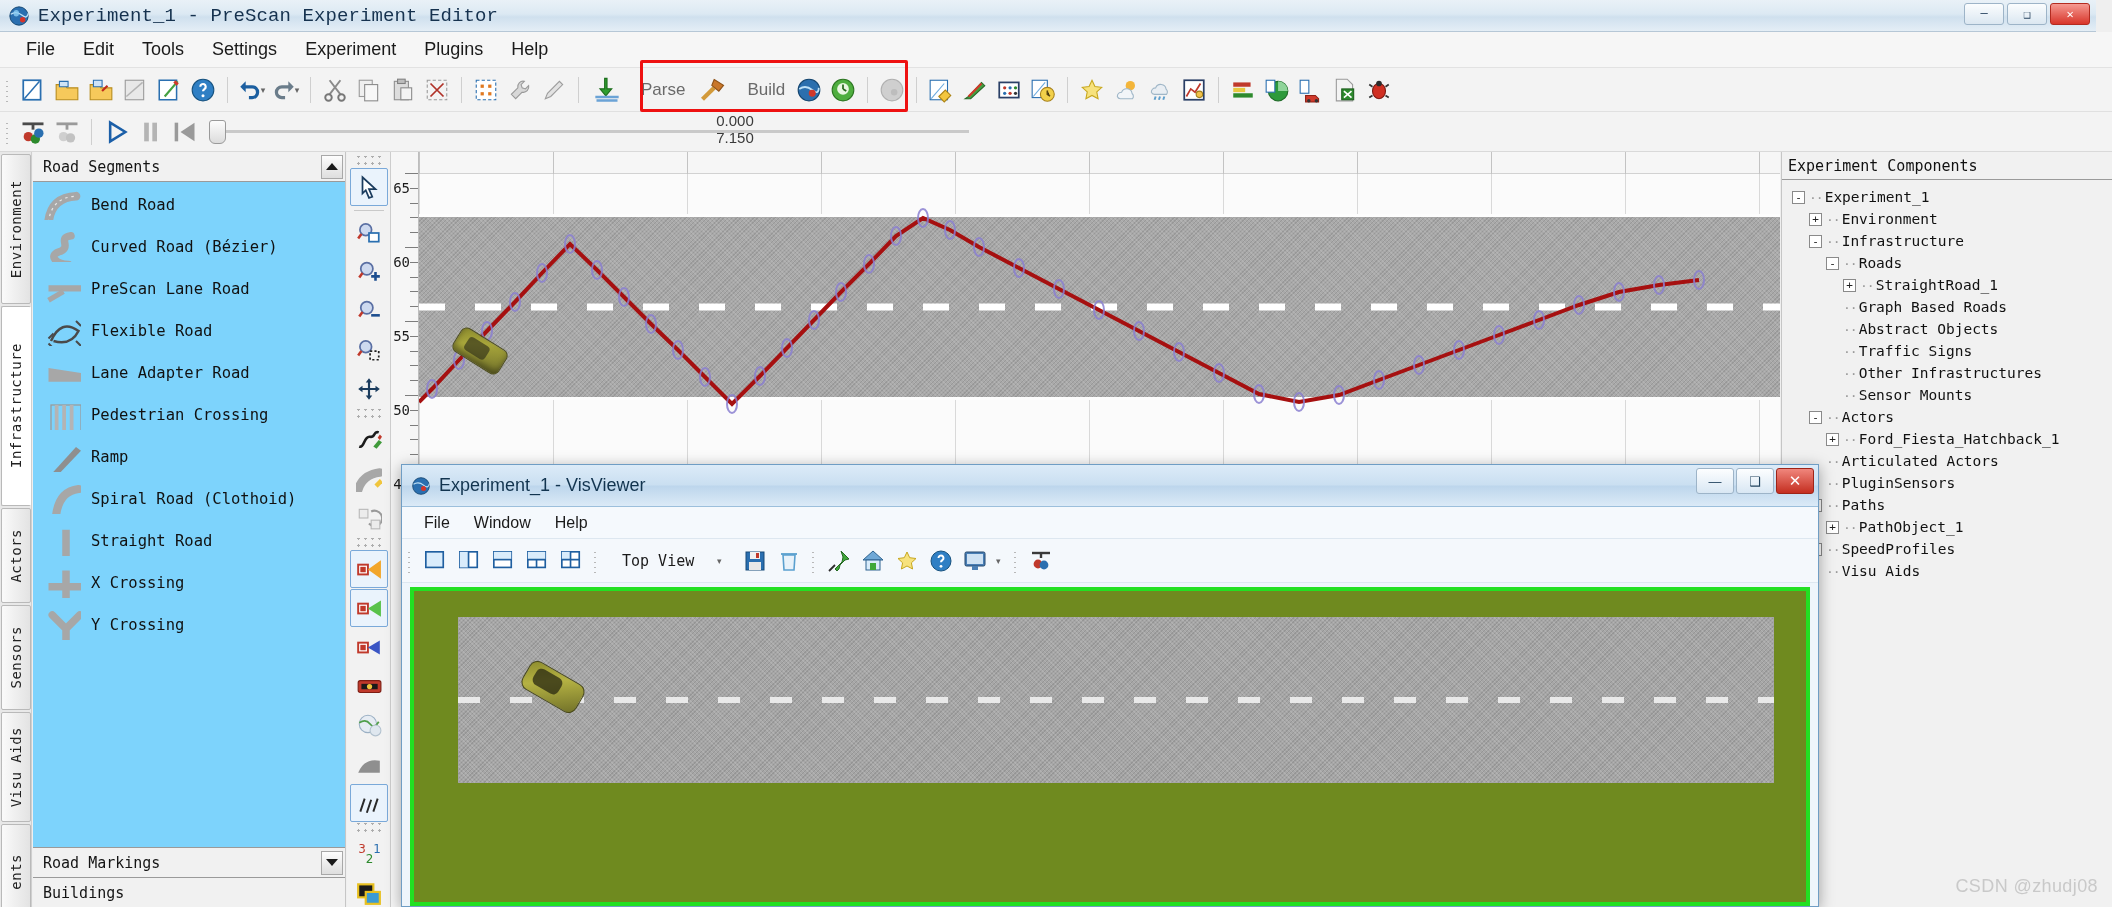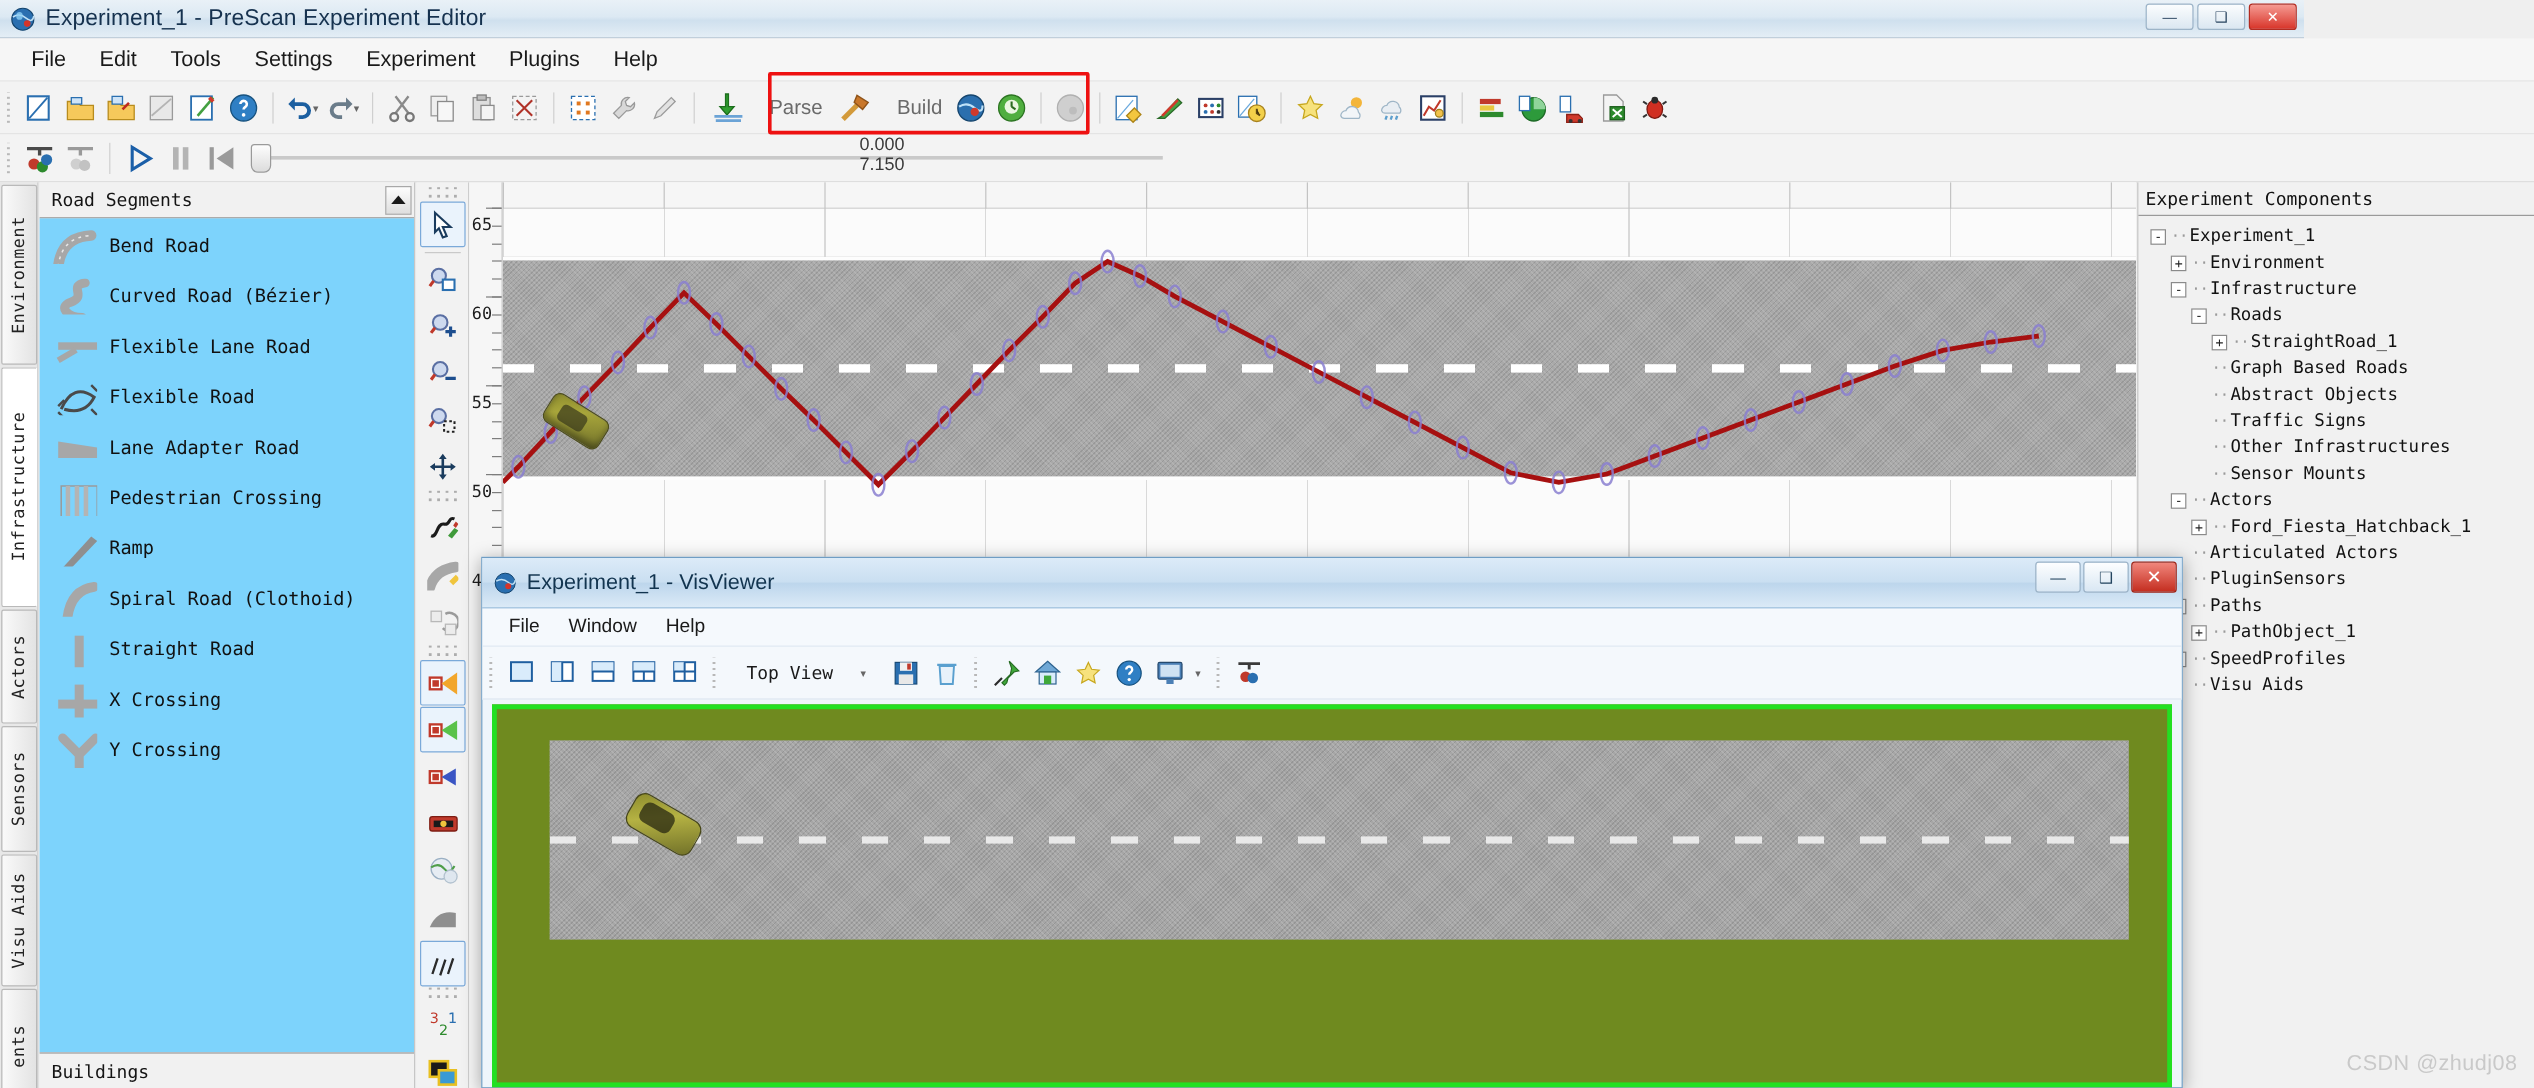--- a/index.html
+++ b/index.html
@@ -12,24 +12,24 @@
   }
   #app {
     position: relative;
     width: 2112px; height: 907px;
     background: #efefef;
     overflow: hidden;
   }
 
   
   .titlebar {
-    position: absolute; left: 0; top: 0; width: 1920px; height: 32px;
+    position: absolute; left: 0; top: 0; width: 2096px; height: 32px;
     background: linear-gradient(to bottom, #e9f1f7 0%, #dce9f3 45%, #cfe0ee 55%, #e4eef6 100%);
     border-bottom: 1px solid #b6c7d6;
-    display: flex; align-items: center;
+    display: flex; align-items: center; font-family: Liberation Mono, monospace;
   }
   .titlebar .app-ico {
     width: 22px; height: 22px; margin-left: 8px; margin-right: 8px;
     flex: 0 0 auto;
   }
   .titlebar .title-text {
     font-size: 19px; color: #16324f; white-space: nowrap;
     letter-spacing: .1px;
   }
   .win-btns { position: absolute; right: 6px; top: 3px; display: flex; gap: 3px; }
@@ -732,21 +732,21 @@
           <span class="pi-ico"><svg viewBox="0 0 24 24" width="40" height="30">
               <path d="M20 3 C8 5 22 12 10 16 C2 19 8 26 18 26" stroke="#a7a7a7" stroke-width="6" fill="none" stroke-linecap="round"></path>
             </svg></span>
           <span class="pi-label">Curved Road (Bézier)</span>
         </div>
         <div class="pal-item">
           <span class="pi-ico"><svg viewBox="0 0 24 24" width="40" height="30">
               <rect x="2" y="9" width="26" height="5" fill="#a7a7a7"></rect>
               <path d="M2 21 L14 14" stroke="#a7a7a7" stroke-width="4"></path>
             </svg></span>
-          <span class="pi-label">Flexible Lane Road</span>
+          <span class="pi-label">PreScan Lane Road</span>
         </div>
         <div class="pal-item">
           <span class="pi-ico"><svg viewBox="0 0 24 24" width="40" height="30">
               <path d="M4 20 Q12 2 26 12 Q20 24 6 20" stroke="#4a4a4a" stroke-width="2" fill="none"></path>
               <path d="M2 18l4-4M24 4l4 4M2 22l4 4M24 20l4 4" stroke="#4a4a4a" stroke-width="1.6"></path>
             </svg></span>
           <span class="pi-label">Flexible Road</span>
         </div>
         <div class="pal-item">
           <span class="pi-ico"><svg viewBox="0 0 24 24" width="40" height="30">
@@ -789,20 +789,26 @@
           <span class="pi-label">X Crossing</span>
         </div>
         <div class="pal-item">
           <span class="pi-ico"><svg viewBox="0 0 24 24" width="40" height="30">
               <path d="M16 28 L16 15 L5 4M16 15 L27 4" stroke="#a7a7a7" stroke-width="6" fill="none" stroke-linecap="round"></path>
             </svg></span>
           <span class="pi-label">Y Crossing</span>
         </div>
       </div>
     <div class="pal-footer">
+      <div class="pal-cat">
+        <div class="pc-text">Road Markings</div>
+        <div class="spin-btn">
+          <div class="arrow-dn"></div>
+        </div>
+      </div>
       <div class="pal-cat">
         <div class="pc-text">Buildings</div>
       </div>
     </div>
   </div>
 
   <div class="toolstrip" id="toolstrip">
       <div class="ts-dots"></div>
       <div class="ts-btn sel">
         <span style="display:flex">

